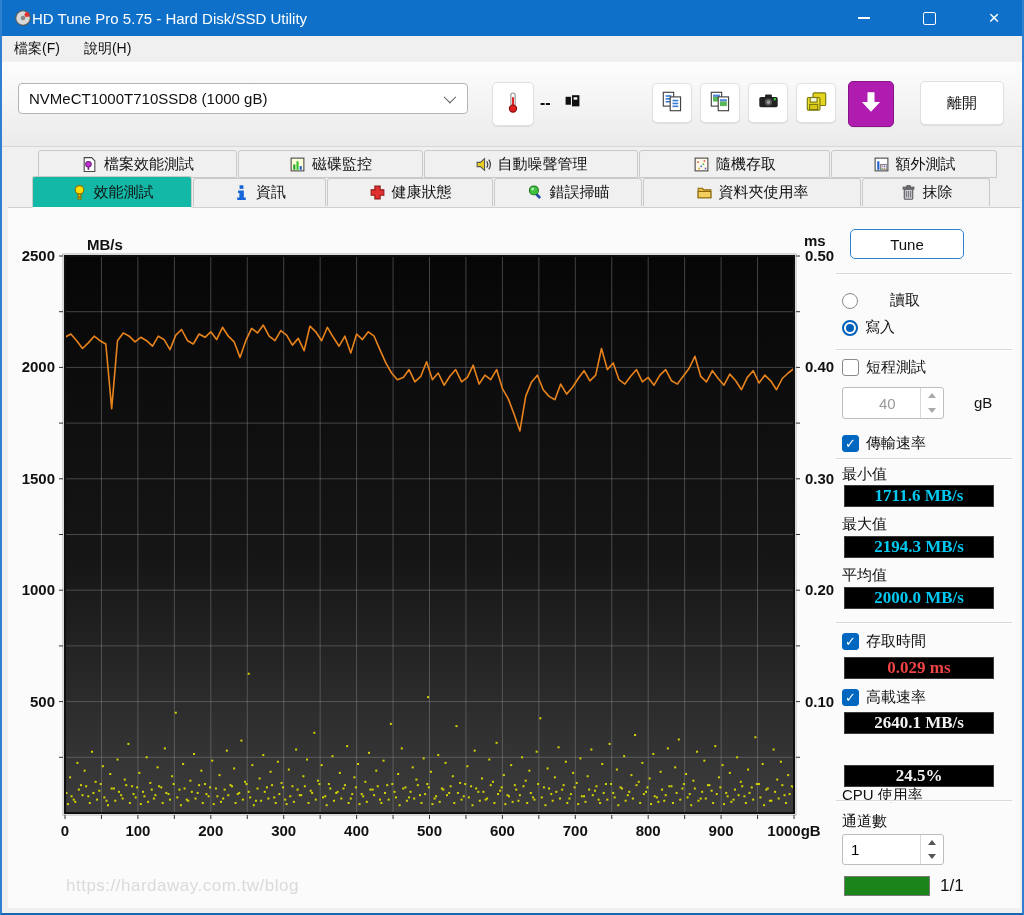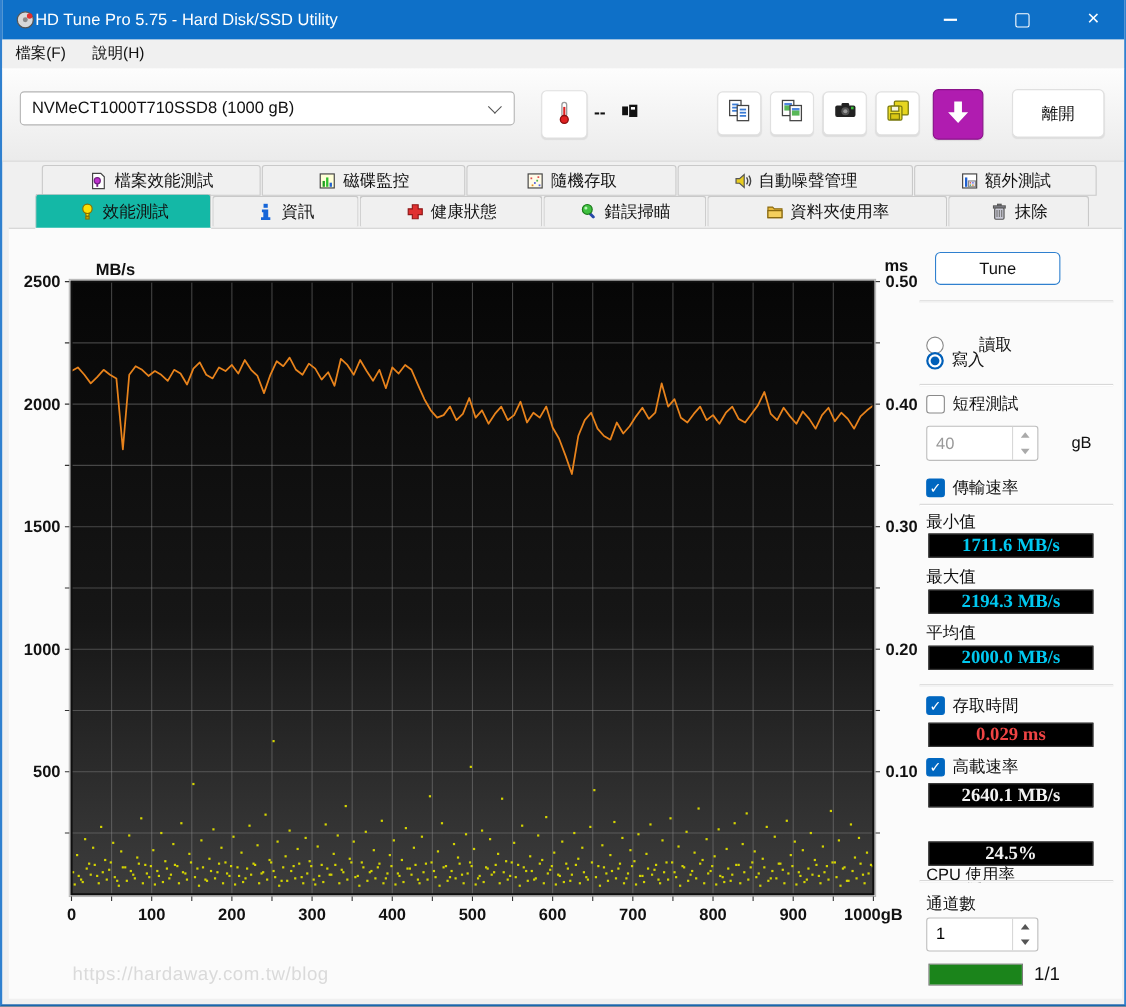--- a/index.html
+++ b/index.html
@@ -182,42 +182,42 @@
         <span style="display: flex; align-items: center;">
           <svg viewBox="0 0 16 16" width="17" height="17">
             <rect x="2" y="2" width="12" height="12" fill="#ffffd8" stroke="#444"></rect>
             <rect x="4" y="8" width="2" height="5" fill="#20a020"></rect>
             <rect x="7" y="5" width="2" height="8" fill="#30c030"></rect>
             <rect x="10" y="9.5" width="2" height="3.5" fill="#2060d0"></rect>
           </svg>
         </span>
         <span>磁碟監控</span>
       </div>
+      <div class="tab" style="width: 214px;">
+        <span style="display: flex; align-items: center;">
+          <svg viewBox="0 0 16 16" width="17" height="17">
+            <path d="M2 6h3l4-3.5v11L5 10H2z" fill="#e8cc20" stroke="#555"></path>
+            <path d="M11 5q2 3 0 6 M13 3.5q3 4.5 0 9" fill="none" stroke="#444" stroke-width="1.2"></path>
+          </svg>
+        </span>
+        <span>自動噪聲管理</span>
+      </div>
       <div class="tab" style="width: 191px;">
         <span style="display: flex; align-items: center;">
           <svg viewBox="0 0 16 16" width="17" height="17">
             <rect x="2" y="2" width="12" height="12" fill="#fffbe8" stroke="#444"></rect>
             <rect x="4" y="5" width="1.5" height="1.5" fill="#e05050"></rect>
             <rect x="7" y="9" width="1.5" height="1.5" fill="#5060e0"></rect>
             <rect x="10" y="4" width="1.5" height="1.5" fill="#e05050"></rect>
             <rect x="5" y="11" width="1.5" height="1.5" fill="#e09020"></rect>
             <rect x="9" y="7" width="1.5" height="1.5" fill="#50b050"></rect>
             <rect x="11" y="11" width="1.5" height="1.5" fill="#5060e0"></rect>
           </svg>
         </span>
         <span>隨機存取</span>
-      </div>
-      <div class="tab" style="width: 214px;">
-        <span style="display: flex; align-items: center;">
-          <svg viewBox="0 0 16 16" width="17" height="17">
-            <path d="M2 6h3l4-3.5v11L5 10H2z" fill="#e8cc20" stroke="#555"></path>
-            <path d="M11 5q2 3 0 6 M13 3.5q3 4.5 0 9" fill="none" stroke="#444" stroke-width="1.2"></path>
-          </svg>
-        </span>
-        <span>自動噪聲管理</span>
       </div>
       <div class="tab" style="width: 166px;">
         <span style="display: flex; align-items: center;">
           <svg viewBox="0 0 16 16" width="17" height="17">
             <rect x="2" y="2" width="12" height="12" fill="#fff" stroke="#444"></rect>
             <rect x="4" y="5" width="2" height="8" fill="#2060d0"></rect>
             <rect x="7" y="8" width="6" height="5" fill="#e8e8fa" stroke="#888"></rect>
             <rect x="8" y="9" width="1.2" height="1.2" fill="#e05050"></rect>
             <rect x="10.2" y="9" width="1.2" height="1.2" fill="#5060e0"></rect>
             <rect x="8" y="11" width="1.2" height="1.2" fill="#50b050"></rect>
@@ -796,35 +796,35 @@
         <text x="786" y="628" text-anchor="middle" font-size="15" font-weight="bold" fill="#111">1000gB</text>
       </svg>
     <div class="watermark">https://hardaway.com.tw/blog</div>
 
     <div class="panel">
       <div class="startbtn">
           <span>Tune</span>
         </div>
       <div class="sep" style="top:65px;"></div>
 
-      <div class="ritem" style="top:96px;gap:32px;">
+      <div class="ritem" style="top:83px;gap:32px;">
         <span class="radio"></span>
         <span>讀取</span>
       </div>
       <div class="ritem" style="top:110px;">
         <span class="radio sel"></span>
         <span>寫入</span>
       </div>
       <div class="sep" style="top:141px;"></div>
 
       <div class="ritem" style="top:150px;">
         <span class="cb"></span>
         <span>短程測試</span>
       </div>
-      <div class="spin dis" style="top:179px;">
+      <div class="spin dis" style="top:179px;padding-left:28px;">
         <div class="val">40</div>
         <div class="arrs">
             <div>
               <i class="arr-up"></i>
             </div>
             <div>
               <i class="arr-dn"></i>
             </div>
           </div>
       </div>

